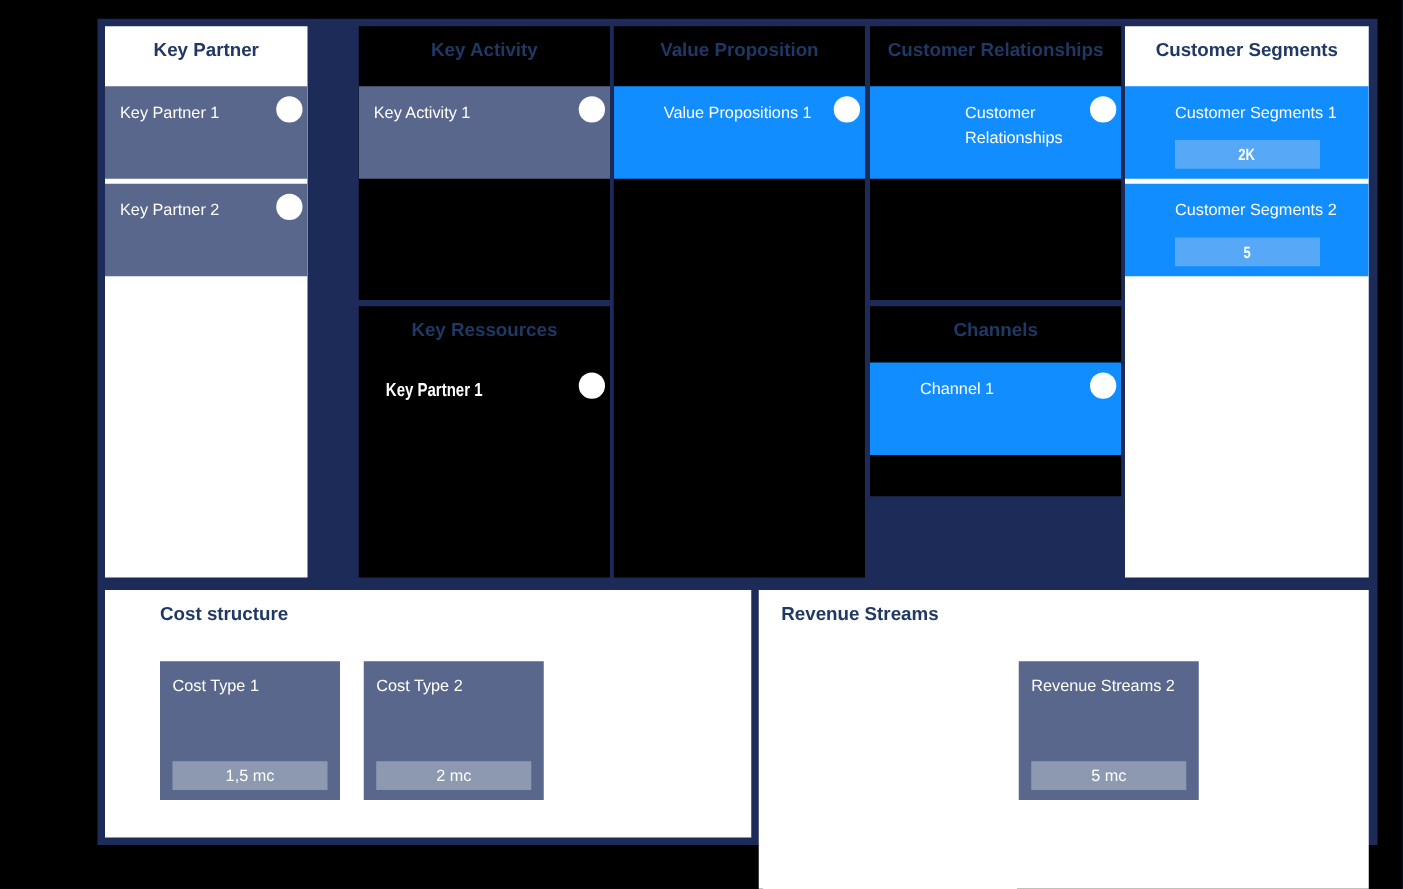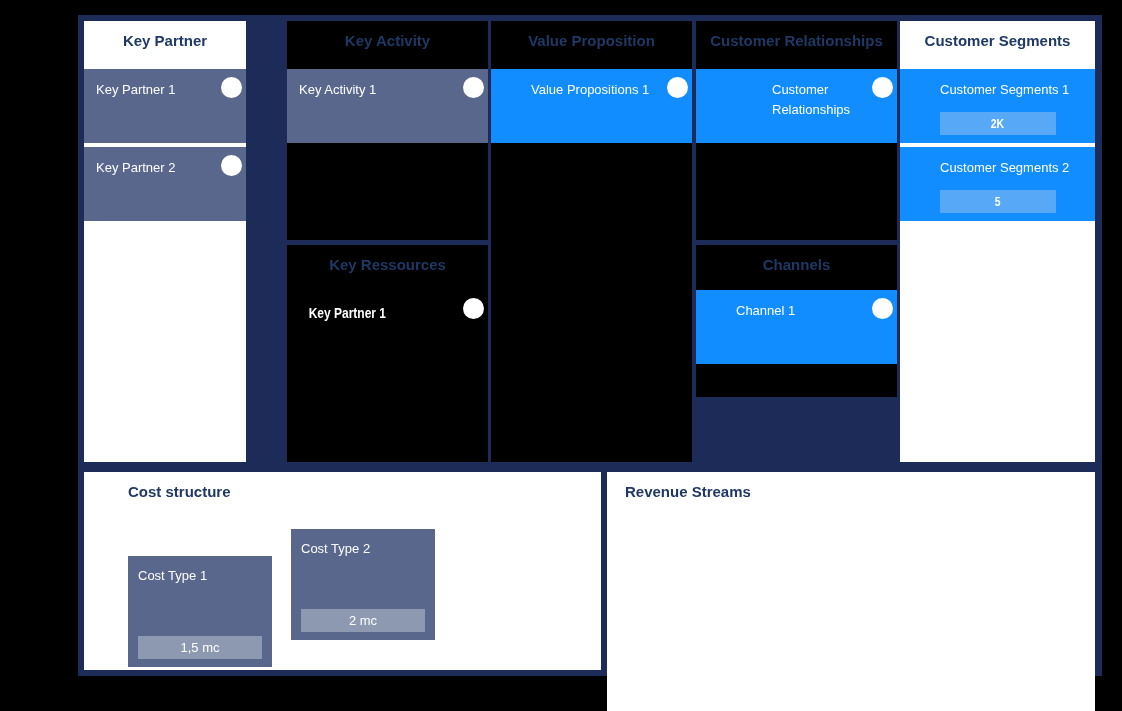--- a/index.html
+++ b/index.html
@@ -67,21 +67,21 @@
   .sec-key-partner{left:6px;top:6px;width:162px;height:441px;}
   .sec-key-activity{left:209px;top:6px;width:201px;height:219px;}
   .sec-key-ressources{left:209px;top:230px;width:201px;height:217px;}
   .sec-value-proposition{left:413px;top:6px;width:201px;height:441px;}
   .sec-customer-relationships{left:618px;top:6px;width:201px;height:219px;}
   .sec-channels{left:618px;top:230px;width:201px;height:152px;}
   .sec-customer-segments{left:822px;top:6px;width:195px;height:441px;}
   .sec-cost{left:6px;top:457px;width:517px;height:198px;}
   .sec-revenue{left:529px;top:457px;width:488px;height:246px;}
   .row1{top:48px;} .row2{top:126px;} .rowm{top:45px;}
-  .bc1{left:44px;margin-top:27px;} .bc2{left:207px;} .rc1{left:44px;} .rc2{left:208px;}
+  .bc1{left:44px;} .bc2{left:207px;} .rc1{left:44px;} .rc2{left:208px;}
 </style>
 </head>
 <body>
 
 <div class="stage">
   <div class="canvas">
 
     <section class="box bg-white sec-key-partner">
       <h2>Key Partner</h2>
       <div class="card slate row1">
@@ -153,16 +153,20 @@
         <span class="bchip">1,5 mc</span>
       </div>
       <div class="bcard bc2">
         <span class="blbl">Cost Type 2</span>
         <span class="bchip">2 mc</span>
       </div>
     </section>
 
     <section class="panel revenue bg-white sec-revenue">
       <h2>Revenue Streams</h2>
+      <div class="bcard rc2">
+        <span class="blbl">Revenue Streams 2</span>
+        <span class="bchip">5 mc</span>
+      </div>
     </section>
 
   </div>
 </div>
 
 </body></html>

